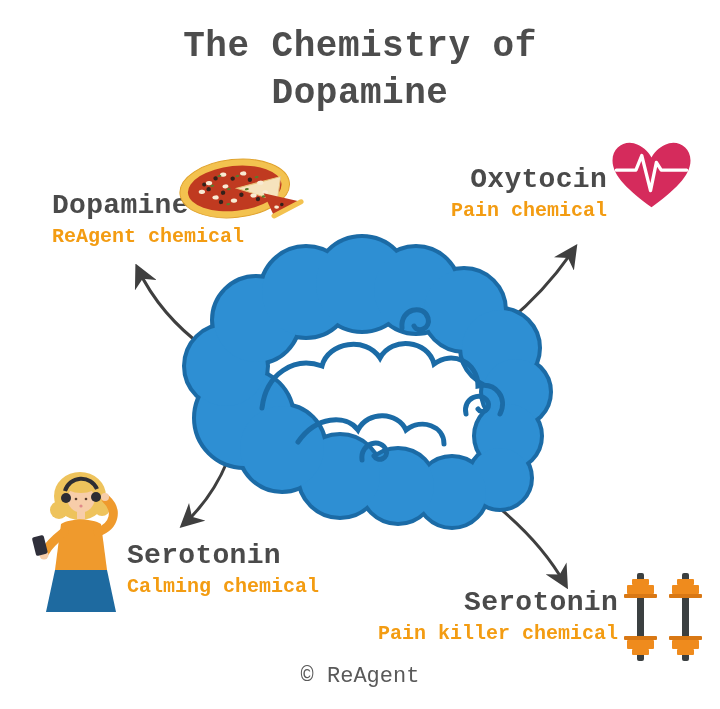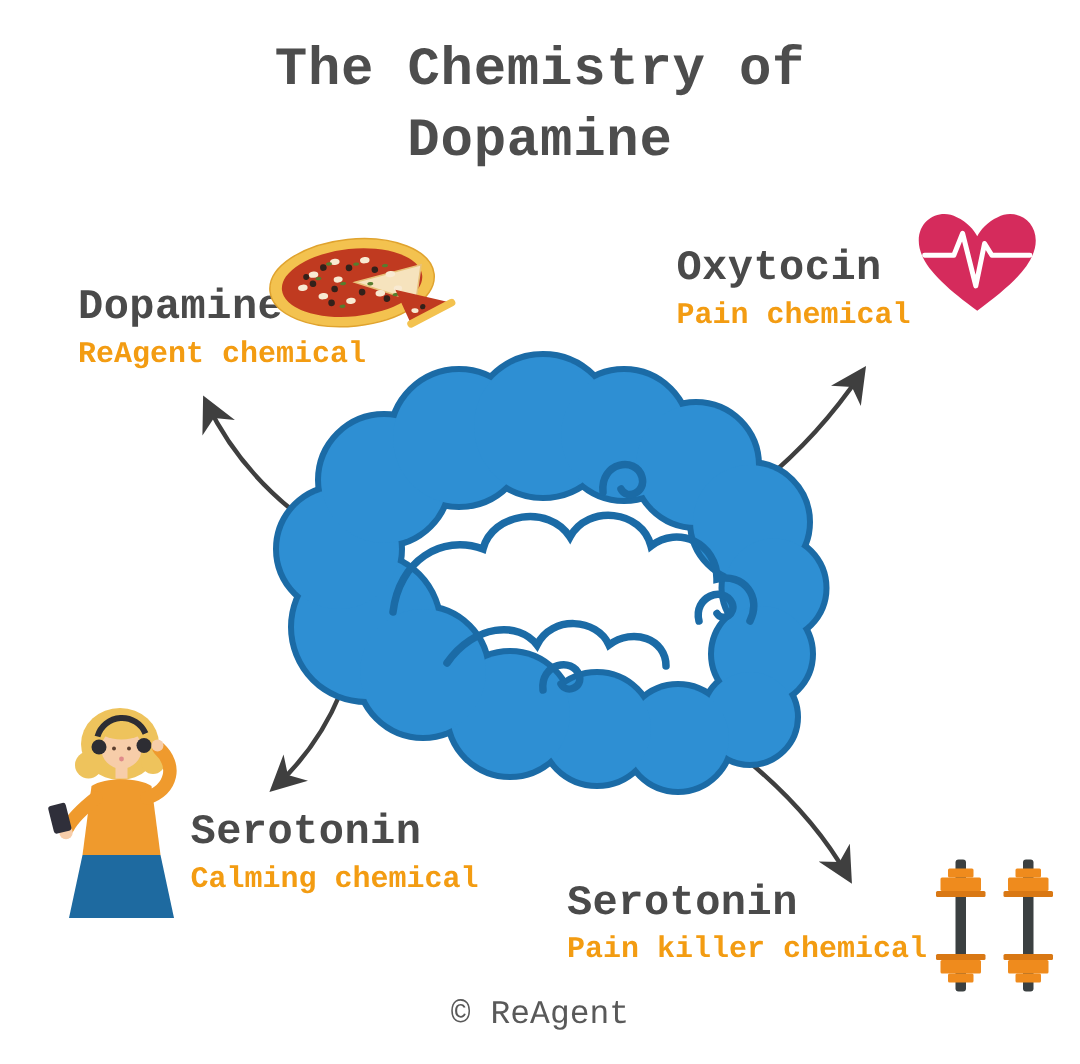--- a/index.html
+++ b/index.html
@@ -13,21 +13,21 @@
     letter-spacing:0.5px;
   }
   .title span{display:block;}
   .label-group{position:absolute;}
   .label-group .chem-name{
     font-size:28px;font-weight:700;color:#4a4a4a;line-height:1.15;letter-spacing:0.3px;
   }
   .label-group .chem-tagline{
     font-size:20px;font-weight:700;color:#f39c12;line-height:1.2;margin-top:3px;
   }
-  .align-right{text-align:left;}
+  .align-right{text-align:right;}
   .icon{position:absolute;}
   .arrows-overlay{position:absolute;left:0;top:0;width:720px;height:709px;pointer-events:none;}
   .footer{
     position:absolute;top:664px;left:0;width:720px;text-align:center;
     font-size:22px;color:#595959;font-weight:400;
   }
   svg{display:block;overflow:visible;}
 </style>
 </head>
 <body>

